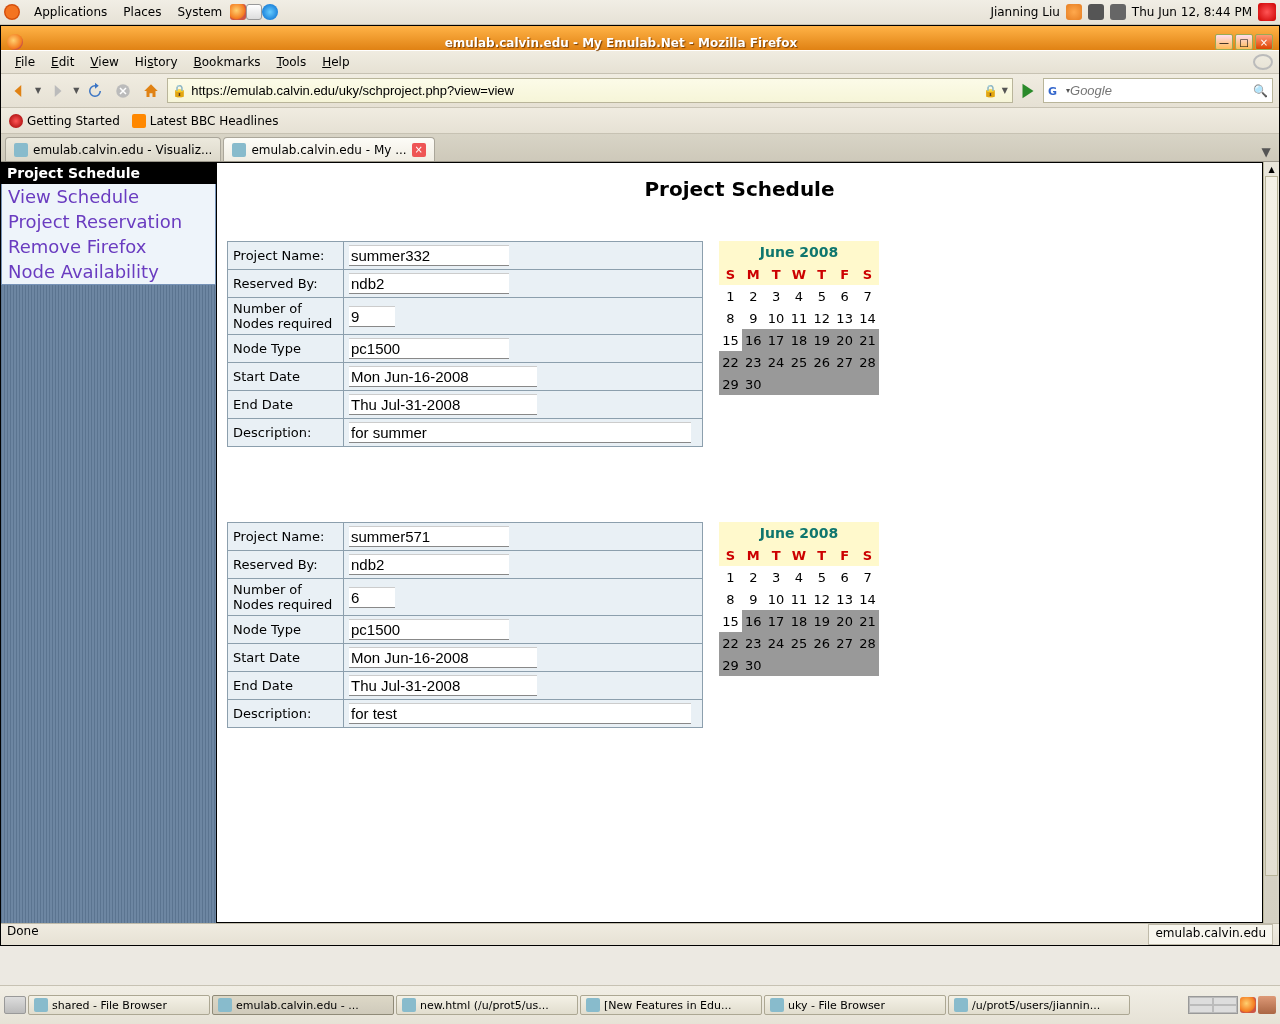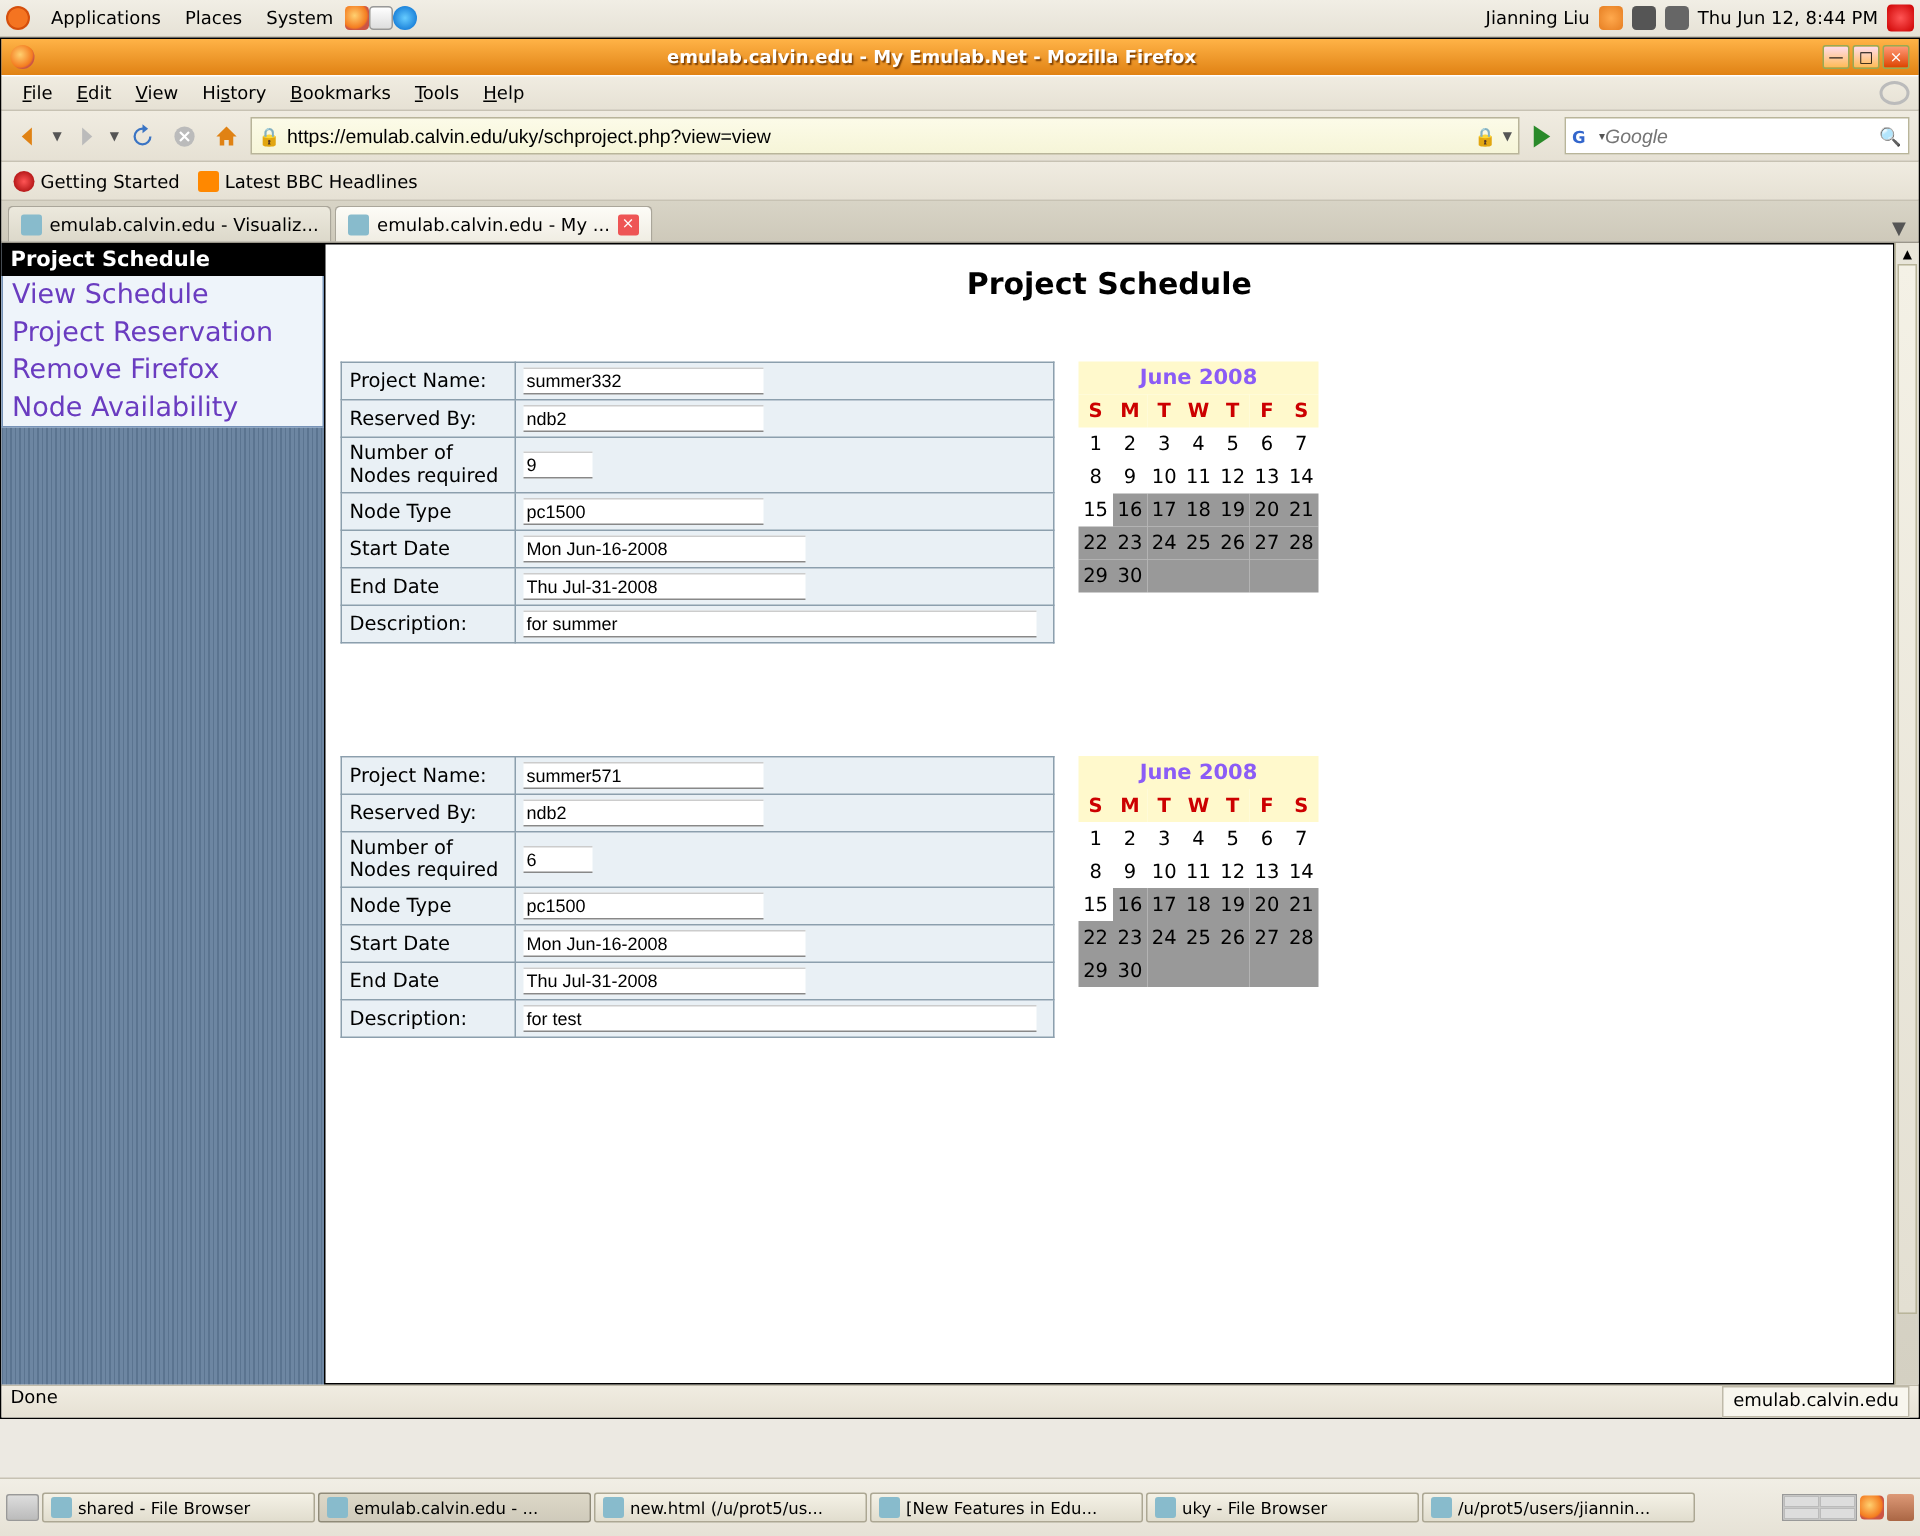--- a/index.html
+++ b/index.html
@@ -15,21 +15,21 @@
 .tray-icon.ff{background:radial-gradient(circle at 40% 40%,#ffd070,#f47c20 60%,#c54 70%);} 
 .tray-icon.mail{background:linear-gradient(#fff,#ddd);border:1px solid #999;}
 .tray-icon.help{background:radial-gradient(#6cf,#06c);border-radius:50%;}
 .tray-icon.update{background:radial-gradient(circle,#ffa94d,#e67e22);}
 .tray-icon.kb{background:#555;}
 .tray-icon.vol{background:#666;}
 .tray-icon.power{width:18px;height:18px;background:radial-gradient(#f55,#c00);border-radius:3px;}
 
 
 .ff-window{ border:1px solid #000; margin:0; }
-.ff-title{ height:24px; background:linear-gradient(#ffb347,#e08214); display:flex; align-items:center; padding:0 6px; color:#000; }
+.ff-title{ height:24px; background:linear-gradient(#ffb347,#e08214); display:flex; align-items:flex-end; padding:0 6px; color:#000; }
 .ff-title .ff-ico{width:16px;height:16px;border-radius:50%;background:radial-gradient(circle at 40% 40%,#ffd070,#f47c20 60%,#c54 70%);margin-right:6px;}
 .ff-title .title-text{flex:1;text-align:center;font-weight:bold;color:#fff;text-shadow:1px 1px 1px #7a3d00;}
 .winbtn{width:18px;height:16px;margin-left:2px;background:linear-gradient(#fde,#fb5);border:1px solid #9a5;display:flex;align-items:center;justify-content:center;font-size:10px;border-radius:2px;}
 .winbtn.close{background:linear-gradient(#f97,#d40);color:#fff;}
 .ff-menubar{ height:24px; background:linear-gradient(#f0ece1,#e6e1d4); border-top:1px solid #fff; border-bottom:1px solid #c7c2b3; display:flex; align-items:center; padding:0 6px; }
 .ff-menubar span{padding:0 8px;cursor:default;}
 .ff-menubar .spacer{flex:1;}
 .ff-menubar .throbber{width:16px;height:16px;border:2px solid #bbb;border-radius:50%;}
 .ff-toolbar{ height:34px; background:linear-gradient(#f0ece1,#e6e1d4); border-bottom:1px solid #c7c2b3; display:flex; align-items:center; padding:0 6px; gap:4px;}
 .navbtn{width:24px;height:24px;display:flex;align-items:center;justify-content:center;border-radius:3px;}
@@ -63,28 +63,28 @@
 .page-sidebar{width:215px;background:repeating-linear-gradient(90deg,#5b7490 0 1px,#6d86a2 1px 3px);}
 .sb-head{background:#000;color:#fff;font-weight:bold;padding:3px 6px;font-size:14px;}
 .sb-list{background:#eef4fa;border:1px solid #7793b7;border-top:none;margin:0;}
 .sb-list a{display:block;padding:2px 6px;color:#6a3cc0;text-decoration:none;font-size:18px;}
 .page-main{flex:1;border:1px solid #000;overflow:auto;padding:14px 10px 10px 10px;position:relative;}
 .page-main h1{text-align:center;font-size:20px;margin-bottom:40px;}
 .proj-row{display:flex;gap:10px;margin-bottom:75px;align-items:flex-start;}
 table.form-tbl{border-collapse:collapse;width:476px;}
 table.form-tbl td{border:1px solid #8c9fad;padding:3px 5px;background:#e9f0f5;font-size:13px;}
 table.form-tbl td.label{width:116px;}
-table.form-tbl input{width:160px;border:none;border-bottom:1px solid #888;border-top:1px solid #ccc;background:#fff;font-size:12px;padding:1px 2px;outline:none;}
+table.form-tbl input{width:160px;border:none;border-bottom:1px solid #888;border-top:1px solid #ccc;background:#fff;font-size:15px;padding:1px 2px;outline:none;}
 table.form-tbl input.short{width:46px;}
 table.form-tbl input.long{width:188px;}
 table.form-tbl input.full{width:342px;}
 
 
 .cal{width:160px;margin-left:6px;}
-.cal-title{background:#fff9cc;text-align:center;font-weight:bold;color:#8b5cf6;padding:3px 4px;font-size:14px;}
+.cal-title{background:#fff9cc;text-align:center;font-weight:bold;color:#0f766e;padding:3px 4px;font-size:14px;}
 .cal table{border-collapse:collapse;width:100%;}
 .cal th{background:#fff9cc;color:#c00;font-weight:bold;font-size:13px;width:22px;height:22px;}
 .cal td{text-align:center;width:22px;height:22px;font-size:13px;}
 .cal td.g{background:#999;}
 
 
 .ff-status{height:22px;border-top:1px solid #bfbaa9;background:linear-gradient(#f0ece1,#e6e1d4);display:flex;padding:0 6px;font-size:12px;}
 .ff-status .spacer{flex:1;}
 .ff-status .dom{border:1px solid #bfbaa9;padding:1px 6px;background:#f8f6ee;}
 

